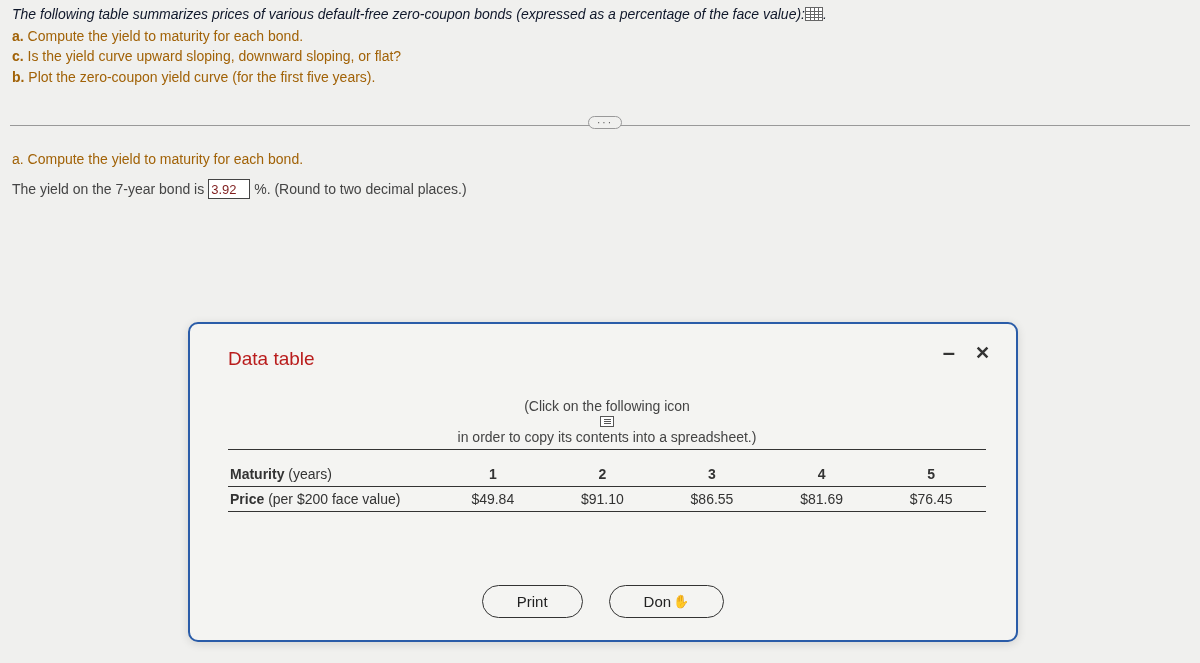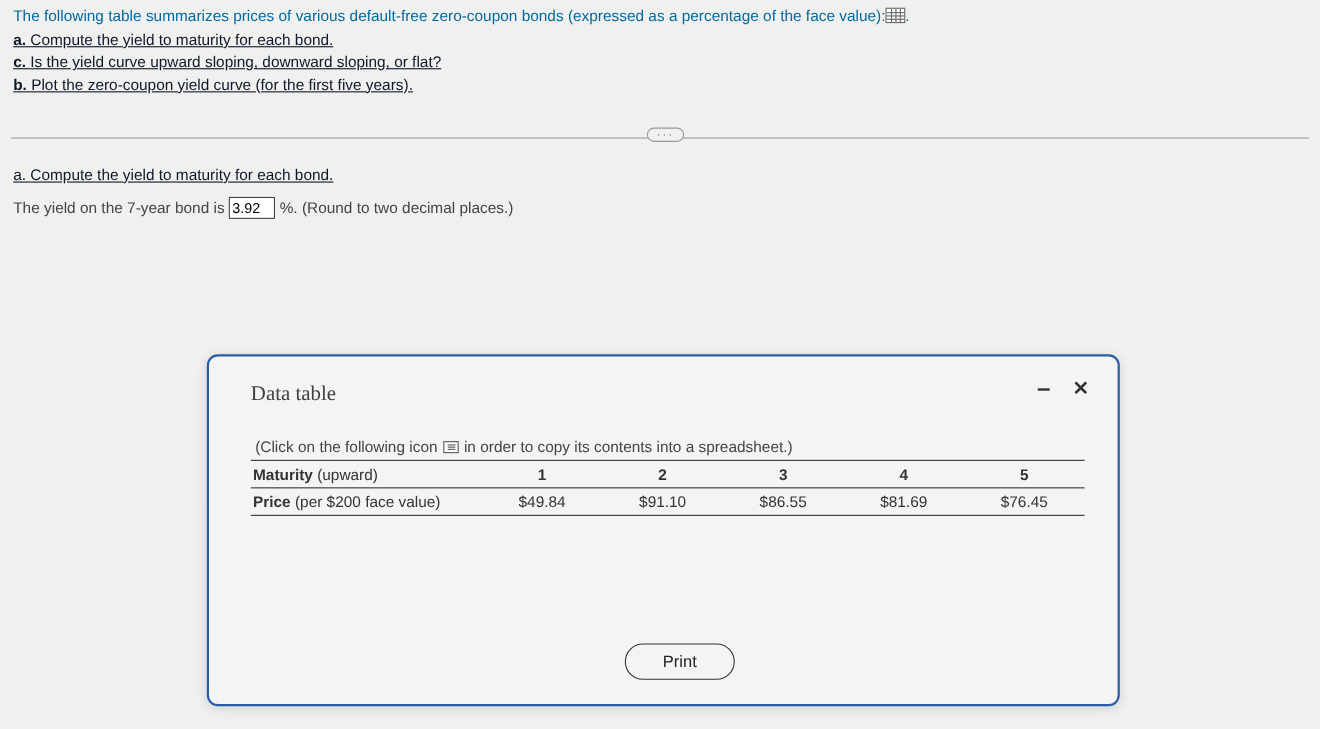--- a/index.html
+++ b/index.html
@@ -10,42 +10,43 @@
       background: #f0f0ee;
       width: 1200px;
       height: 663px;
       position: relative;
       overflow: hidden;
     }
     .problem-area {
       padding: 6px 10px 10px 12px;
     }
     .intro-line {
-      color: #0369a1;
+      color: #0f172a;
       margin-bottom: 4px;
       display: flex;
       align-items: center;
       gap: 0;
+      font-style: italic;
     }
     .grid-icon {
       display: inline-flex;
       width: 18px;
       height: 14px;
       border: 1px solid #666;
       background: #fff;
       position: relative;
     }
     .grid-icon::before, .grid-icon::after {
       content: "";
       position: absolute;
       background: #666;
     }
     .grid-icon::before { width: 100%; height: 1px; top: 50%; left: 0; box-shadow: 0 -3px 0 #666, 0 3px 0 #666;}
     .grid-icon::after { height: 100%; width: 1px; left: 50%; top: 0; box-shadow: -4px 0 0 #666, 4px 0 0 #666;}
-    .sub-line { color: #0f172a; line-height: 1.45; text-decoration: underline; }
+    .sub-line { color: #a16207; line-height: 1.45; }
     .bold-letter { font-weight: bold; }
     .divider-wrap {
       margin-top: 18px;
       position: relative;
       height: 20px;
     }
     .divider-line {
       border: none;
       border-top: 1px solid #999;
       position: absolute;
@@ -77,39 +78,38 @@
       flex-wrap: wrap;
     }
     .answer-input {
       width: 42px;
       height: 20px;
       border: 1px solid #444;
       background: #fff;
       font-size: 13px;
       text-align: left;
       padding: 0 2px;
-      color: #000000;
+      color: #7f1d1d;
     }
     .modal {
       position: absolute;
       left: 188px;
       top: 322px;
       width: 830px;
       height: 320px;
       border: 2px solid #2a5ca8;
       border-radius: 10px;
       background: #f4f4f2;
       box-shadow: 0 2px 10px rgba(0,0,0,0.12);
       padding: 18px 22px 16px 30px;
     }
     .modal-title {
       font-size: 19px;
-      color: #404040;
+      color: #b91c1c;
       margin: 6px 0 28px 8px;
-      font-family: Liberation Serif, serif;
     }
     .modal-controls {
       position: absolute;
       top: 18px;
       right: 26px;
       display: flex;
       gap: 20px;
       align-items: center;
     }
     .min-btn {
@@ -123,24 +123,25 @@
       font-size: 18px;
       color: #333;
       cursor: pointer;
       font-weight: bold;
     }
     .copy-hint {
       color: #444;
       font-size: 14px;
       border-bottom: 1px solid #333;
       padding: 0 4px 4px 4px;
-      margin: 0 8px;
+      margin: 12px 8px;
       display: flex;
       align-items: center;
       gap: 2px;
+      flex-direction: column;
     }
     .copy-icon {
       display: inline-block;
       width: 14px;
       height: 11px;
       border: 1px solid #555;
       position: relative;
       margin: 0 3px;
       background:#fff;
     }
@@ -169,21 +170,21 @@
     .label-cell .paren { font-weight: normal; }
     .val-cell {
       flex: 1;
       text-align: center;
       padding: 4px 2px;
     }
     .hdr .val-cell { font-weight: bold; }
     .btn-row {
       position: absolute;
       bottom: 22px;
-      left: 15px;
+      left: 0;
       width: 100%;
       display: flex;
       justify-content: center;
       gap: 26px;
       align-items: flex-end;
     }
     .pill-btn {
       border: 1.5px solid #333;
       background: #f4f4f2;
       border-radius: 20px;
@@ -239,21 +240,21 @@
 
   <div class="copy-hint">
     <span>(Click on the following icon</span>
     <span class="copy-icon"></span>
     <span>in order to copy its contents into a spreadsheet.)</span>
   </div>
 
   <div class="data-table">
     <div class="data-row hdr">
       <div class="label-cell">
-        <span>Maturity</span><span class="paren"> (upward)</span>
+        <span>Maturity</span><span class="paren"> (years)</span>
       </div>
       <div class="val-cell">1</div>
       <div class="val-cell">2</div>
       <div class="val-cell">3</div>
       <div class="val-cell">4</div>
       <div class="val-cell">5</div>
     </div>
     <div class="data-row">
       <div class="label-cell">
         <span>Price</span><span class="paren"> (per $200 face value)</span>
@@ -263,14 +264,18 @@
       <div class="val-cell">$86.55</div>
       <div class="val-cell">$81.69</div>
       <div class="val-cell">$76.45</div>
     </div>
   </div>
 
   <div class="btn-row">
     <div class="pill-btn">
       <span>Print</span>
     </div>
+    <div class="pill-btn">
+      <span>Don</span>
+        <span class="hand-cursor">✋</span>
+    </div>
   </div>
 </div>
 
 </body></html>

